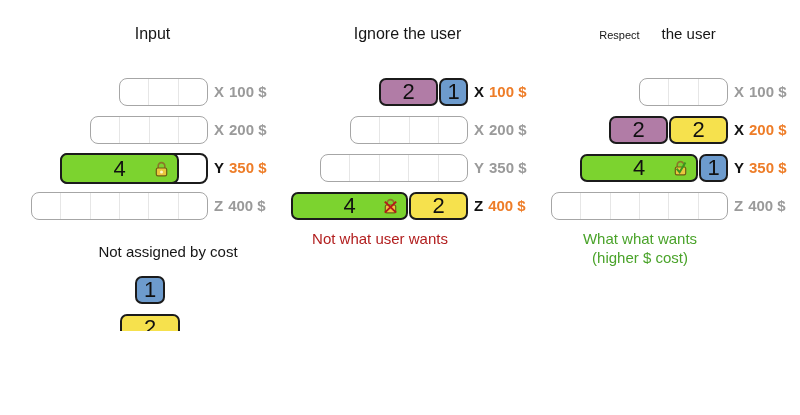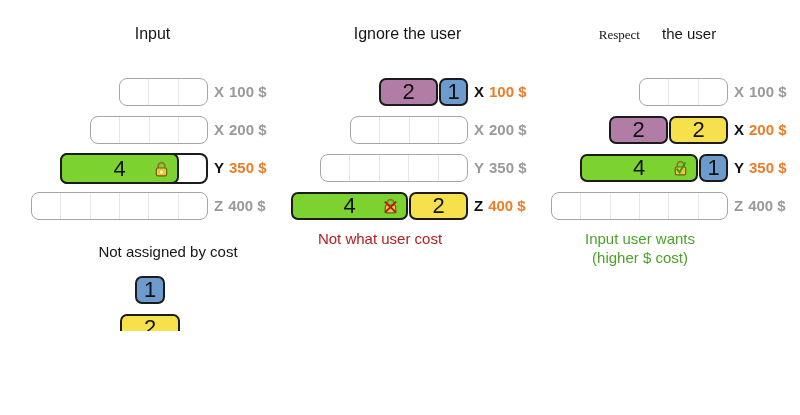--- a/index.html
+++ b/index.html
@@ -1,21 +1,21 @@
 <!DOCTYPE html>
 <html style="--block-green: #7cd32f; --block-yellow: #f6e14d; --block-purple: #b17ca6; --block-blue: #6d9bcd; --price-orange: #ee7d28; --label-gray: #9a9a9a; --caption-red: #b21e1e; --caption-green: #4aa32a; --border-dark: #1b1b1b; --cell-divider: #e6e6e6;"><head>
 <meta charset="utf-8">
 <style>
   html,body{margin:0;padding:0;background:#fff;}
   #stage{
     position:relative;width:800px;height:331px;background:#fff;overflow:hidden;
     font-family:"Liberation Sans","DejaVu Sans",sans-serif;color:#161616;
   }
   .col-title{position:absolute;top:25px;width:245px;text-align:center;font-size:16px;}
-  .col-title .big{font-size:13px;font-family:Liberation Serif, serif;}
+  .col-title .big{font-size:11px;}
   .col-title .small{font-size:15px;margin-left:22px;}
   
   .ebox{position:absolute;height:28px;display:flex;background:#fff;
         border:1px solid #a6a6a6;border-radius:8px;box-sizing:border-box;}
   .cell{flex:1;}
   .cell + .cell{border-left:1px solid var(--cell-divider,#e6e6e6);}
   
   .obox{position:absolute;background:#fff;border:2px solid var(--border-dark,#1b1b1b);
         border-radius:8px;box-sizing:border-box;}
   
@@ -165,21 +165,21 @@
     </div>
     <div class="block" style="width:59px;" data-color="yellow">
       <span class="num">2</span>
     </div>
   </div>
   <div class="mlabel active" style="left:474px;top:192px;">
     <span class="letter">Z</span><span class="price">400 $</span>
   </div>
 
   <div class="caption red" style="left:280px;top:229px;">
-    <div>Not what user cost</div>
+    <div>Not what user wants</div>
   </div>
 
   <div class="col-title" style="left:535px;">
     <span class="big">Respect</span><span class="small">the user</span>
   </div>
 
   <div class="ebox" style="left:639px;top:78px;width:89px;">
     <div class="cell"></div>
       <div class="cell"></div>
       <div class="cell"></div>
@@ -225,17 +225,17 @@
       <div class="cell"></div>
       <div class="cell"></div>
       <div class="cell"></div>
       <div class="cell"></div>
   </div>
   <div class="mlabel" style="left:734px;top:192px;">
     <span class="letter">Z</span><span class="price">400 $</span>
   </div>
 
   <div class="caption green" style="left:540px;top:229px;">
-    <div>Input user wants</div>
+    <div>What what wants</div>
     <div>(higher $ cost)</div>
   </div>
 
 </div>
 
 </body></html>

